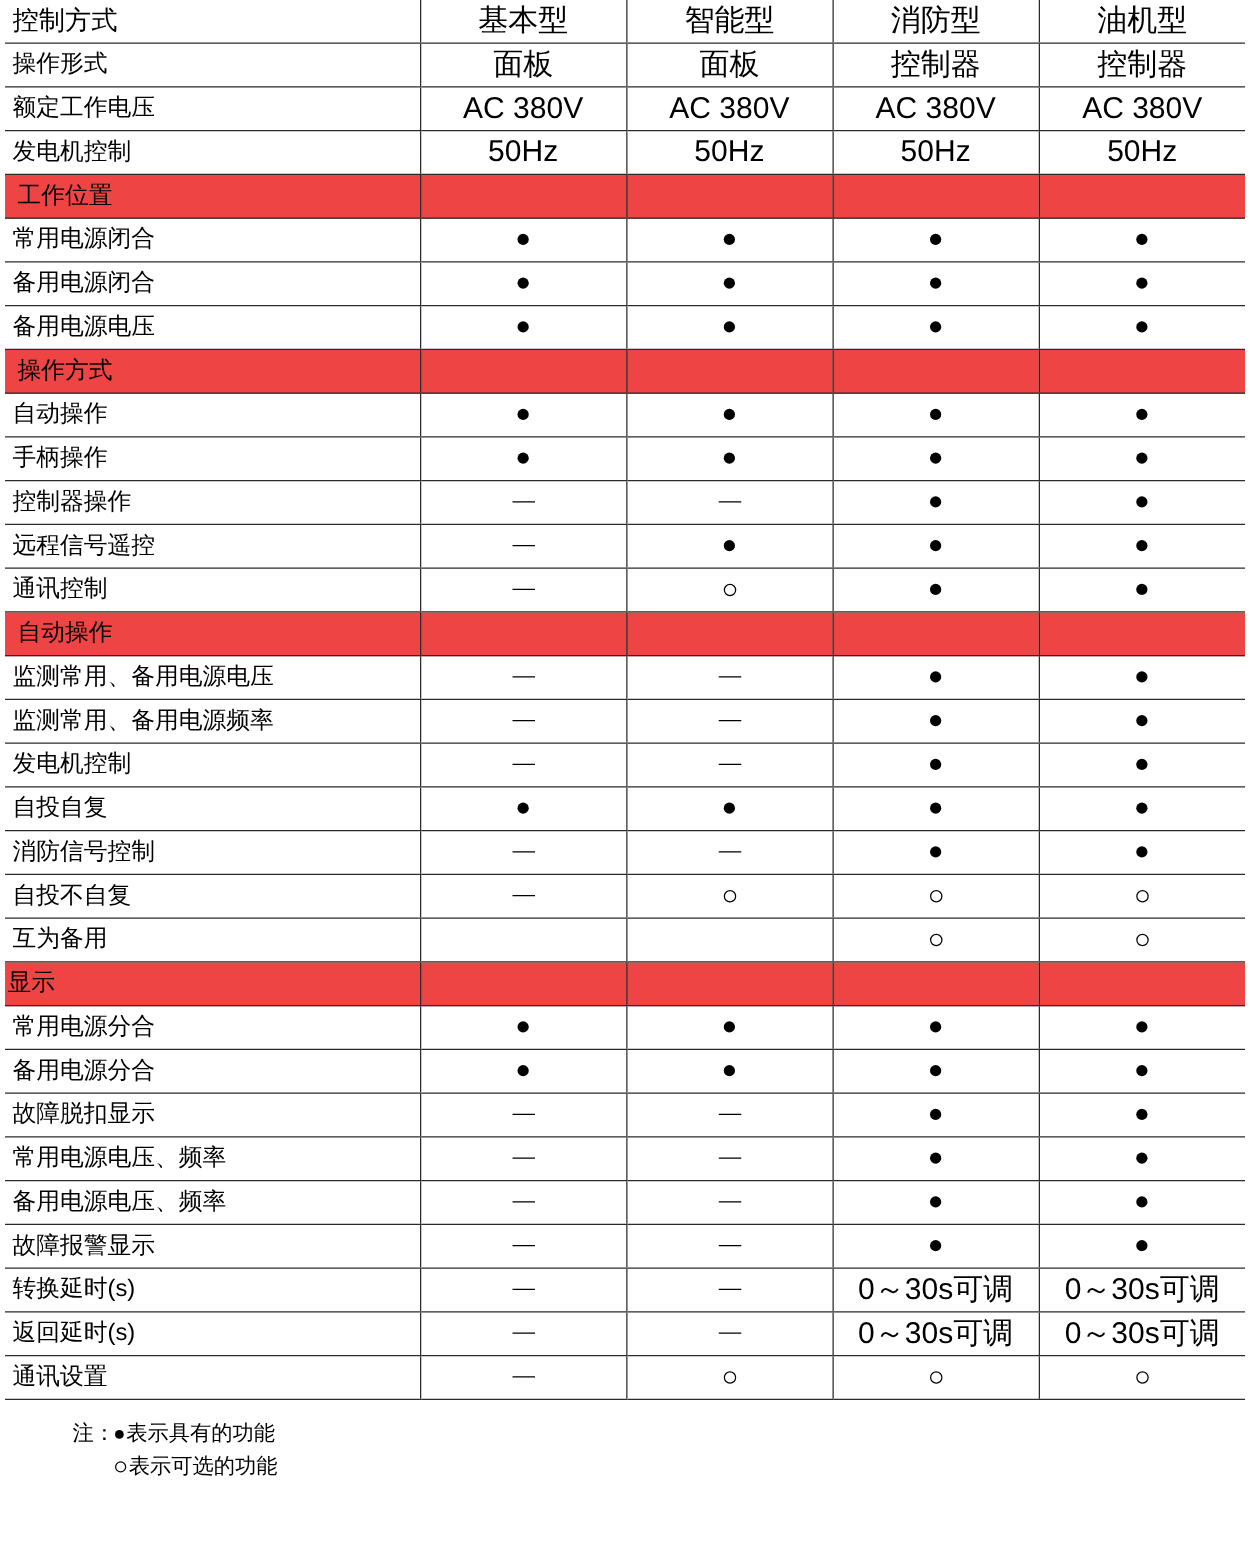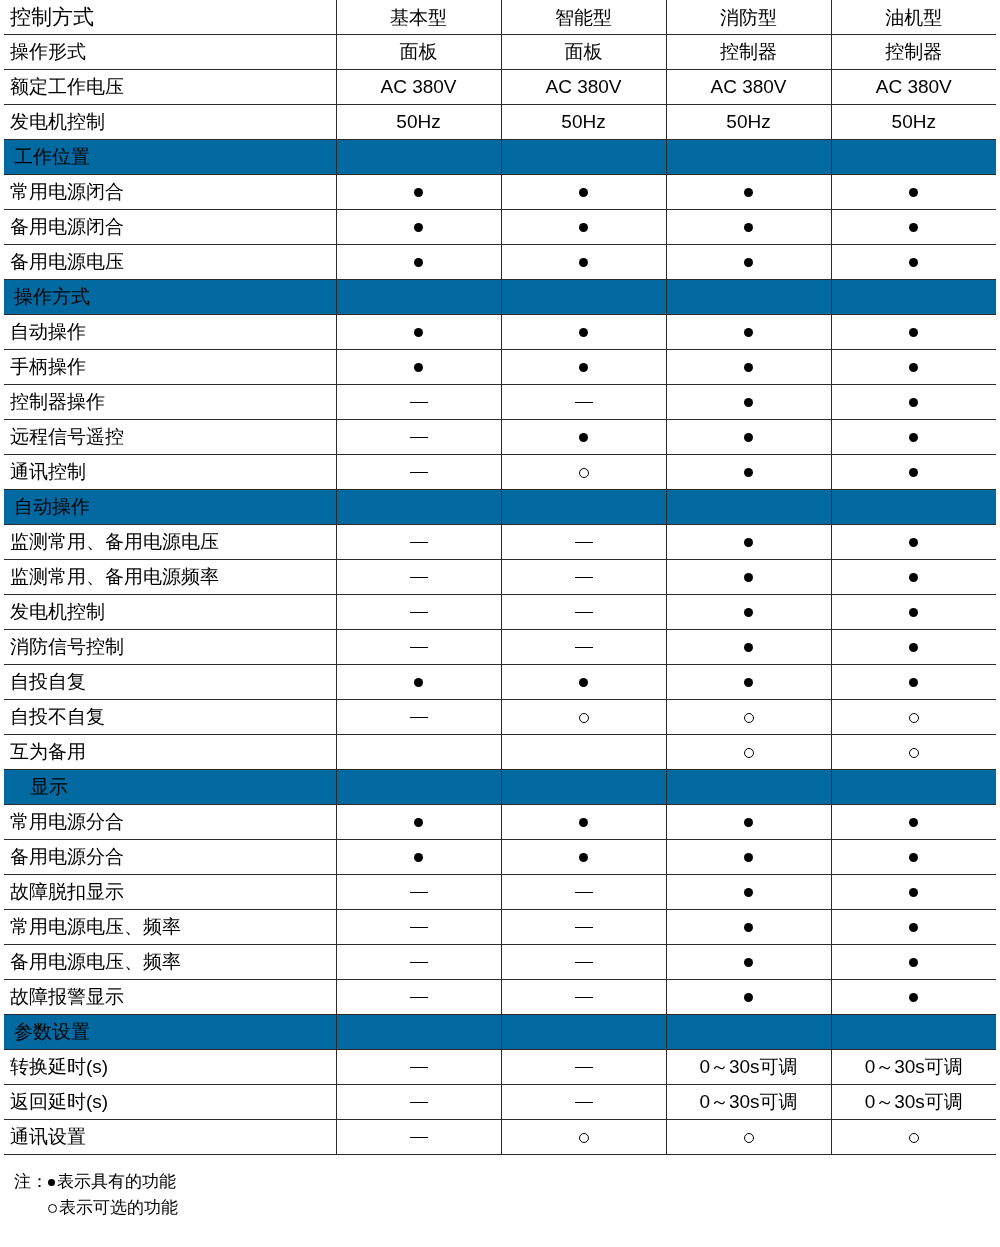--- a/index.html
+++ b/index.html
@@ -45,27 +45,27 @@
   }
   table.spec tr.section td.val {
     border-left: 1px solid #2b2b2b;
   }
   table.spec td.label {
     text-align: left;
     padding-left: 6px;
     white-space: nowrap;
   }
   table.spec tr.section td {
-    background: #0369a1;
+    background: #ef4444;
   }
   table.spec tr.section td.label {
     padding-left: 10px;
   }
   table.spec tr.section.indent td.label {
-    padding-left: 26px;
+    padding-left: 2px;
   }
   tr.head td {
     font-size: 21px;
   }
   tr.head td.val { font-weight: normal; }
   td.mark {
     font-size: 19px;
   }
   .dot-filled {
     display: inline-block;
@@ -85,30 +85,31 @@
     vertical-align: middle;
   }
   .dash {
     display: inline-block;
     width: 18px;
     height: 1.5px;
     background: #000;
     vertical-align: middle;
   }
   .txtval {
-    font-size: 19px;
+    font-size: 24px;
   }
   .notes {
     margin-top: 14px;
     padding-left: 10px;
     font-size: 17px;
     line-height: 1.55;
   }
   .notes .nline {
     white-space: nowrap;
+    margin-left: 44px;
   }
   .notes .nindent { display: inline-block; width: 34px; }
   .sym-inline-filled {
     display: inline-block;
     width: 7px; height: 7px; border-radius: 50%;
     background: #000; vertical-align: middle;
     margin-right: 2px;
   }
   .sym-inline-open {
     display: inline-block;
@@ -250,30 +251,30 @@
           <td class="val mark"><span class="dot-filled"></span></td>
         </tr>
         <tr class="data">
           <td class="label">发电机控制</td>
           <td class="val mark"><span class="dash"></span></td>
           <td class="val mark"><span class="dash"></span></td>
           <td class="val mark"><span class="dot-filled"></span></td>
           <td class="val mark"><span class="dot-filled"></span></td>
         </tr>
         <tr class="data">
+          <td class="label">自投自复</td>
+          <td class="val mark"><span class="dot-filled"></span></td>
+          <td class="val mark"><span class="dot-filled"></span></td>
+          <td class="val mark"><span class="dot-filled"></span></td>
+          <td class="val mark"><span class="dot-filled"></span></td>
+        </tr>
+        <tr class="data">
           <td class="label">消防信号控制</td>
           <td class="val mark"><span class="dash"></span></td>
           <td class="val mark"><span class="dash"></span></td>
-          <td class="val mark"><span class="dot-filled"></span></td>
-          <td class="val mark"><span class="dot-filled"></span></td>
-        </tr>
-        <tr class="data">
-          <td class="label">自投自复</td>
-          <td class="val mark"><span class="dot-filled"></span></td>
-          <td class="val mark"><span class="dot-filled"></span></td>
           <td class="val mark"><span class="dot-filled"></span></td>
           <td class="val mark"><span class="dot-filled"></span></td>
         </tr>
         <tr class="data">
           <td class="label">自投不自复</td>
           <td class="val mark"><span class="dash"></span></td>
           <td class="val mark"><span class="dot-open"></span></td>
           <td class="val mark"><span class="dot-open"></span></td>
           <td class="val mark"><span class="dot-open"></span></td>
         </tr>
@@ -325,27 +326,20 @@
           <td class="val mark"><span class="dash"></span></td>
           <td class="val mark"><span class="dot-filled"></span></td>
           <td class="val mark"><span class="dot-filled"></span></td>
         </tr>
         <tr class="data">
           <td class="label">故障报警显示</td>
           <td class="val mark"><span class="dash"></span></td>
           <td class="val mark"><span class="dash"></span></td>
           <td class="val mark"><span class="dot-filled"></span></td>
           <td class="val mark"><span class="dot-filled"></span></td>
-        </tr>
-        <tr class="section">
-          <td class="label">参数设置</td>
-          <td class="val mark"></td>
-          <td class="val mark"></td>
-          <td class="val mark"></td>
-          <td class="val mark"></td>
         </tr>
         <tr class="data">
           <td class="label">转换延时(s)</td>
           <td class="val mark"><span class="dash"></span></td>
           <td class="val mark"><span class="dash"></span></td>
           <td class="val mark"><span class="txtval">0～30s可调</span></td>
           <td class="val mark"><span class="txtval">0～30s可调</span></td>
         </tr>
         <tr class="data">
           <td class="label">返回延时(s)</td>

